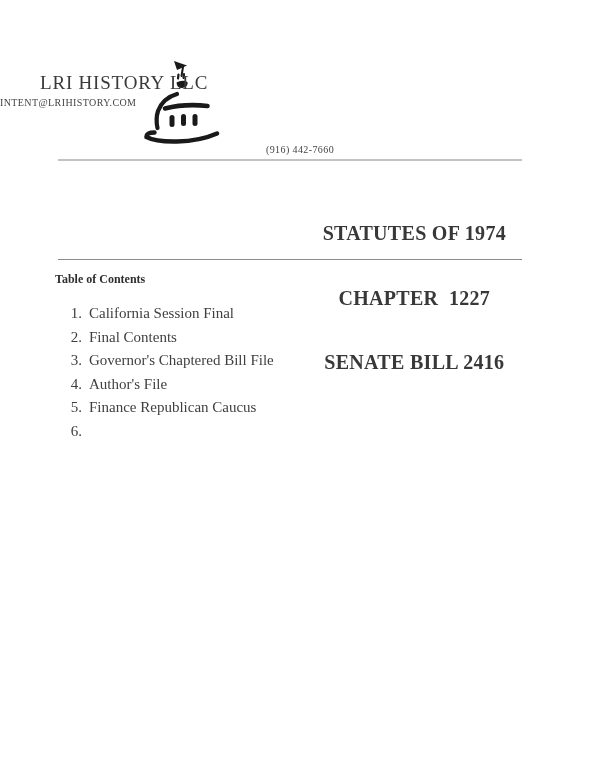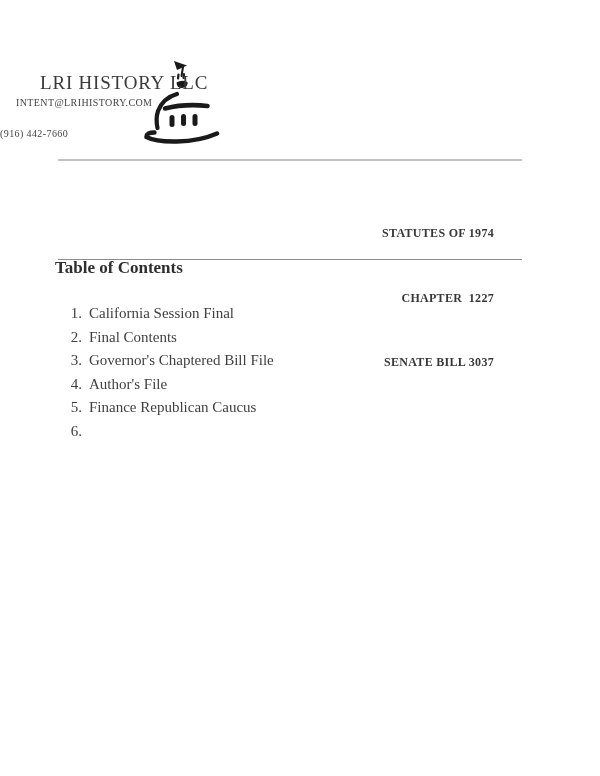--- a/index.html
+++ b/index.html
@@ -34,23 +34,23 @@
     margin-left: 40px;
   }
   .contact-line {
     position: absolute;
     left: 0;
     right: 0;
     font-size: 10px;
     letter-spacing: 0.4px;
     color: #444444;
   }
-  .contact-email   { top: 97px; margin-left: 16px; }
+  .contact-email   { top: 97px; }
   .contact-website { top: 113px; }
-  .contact-phone   { top: 128px; }
+  .contact-phone   { top: 144px; text-align: center; }
 
   
   .rule {
     position: absolute;
     left: 58px;
     width: 464px;
   }
   .rule-top {
     top: 159px;
     height: 2px;
@@ -59,37 +59,37 @@
   .rule-bottom {
     top: 259px;
     height: 1px;
     background: #8c8c8c;
   }
 
   
   .statutes {
     position: absolute;
     top: 180px;
-    right: 106px;
-    text-align: right;
+    right: 94px;
+    text-align: center;
     font-weight: bold;
-    font-size: 12px;
+    font-size: 20px;
     line-height: 21.5px;
     letter-spacing: 0.3px;
     color: #383838;
     white-space: pre;
   }
 
   
   .toc-title {
     position: absolute;
     left: 55px;
-    top: 258px;
+    top: 272px;
     font-weight: bold;
-    font-size: 17px;
+    font-size: 12px;
     color: #2e2e2e;
   }
   .toc-list {
     position: absolute;
     left: 70px;
     top: 302px;
     margin: 0;
     padding: 0;
     list-style: none;
     font-size: 15px;
@@ -136,21 +136,21 @@
 
   <div class="company-name">LRI HISTORY LLC</div>
   <div class="contact-line contact-email">INTENT@LRIHISTORY.COM</div>
   <div class="contact-line contact-phone">(916) 442-7660</div>
 
   <div class="rule rule-top"></div>
 
   <div class="statutes">
     <div>STATUTES OF 1974</div>
     <div>CHAPTER  1227</div>
-    <div>SENATE BILL 3037</div>
+    <div>SENATE BILL 2416</div>
   </div>
 
   <div class="rule rule-bottom"></div>
 
   <div class="toc-title">Table of Contents</div>
 
   <ol class="toc-list">
     <li class="toc-item">
       <span class="toc-num">1.</span>
       <span>California Session Final</span>

